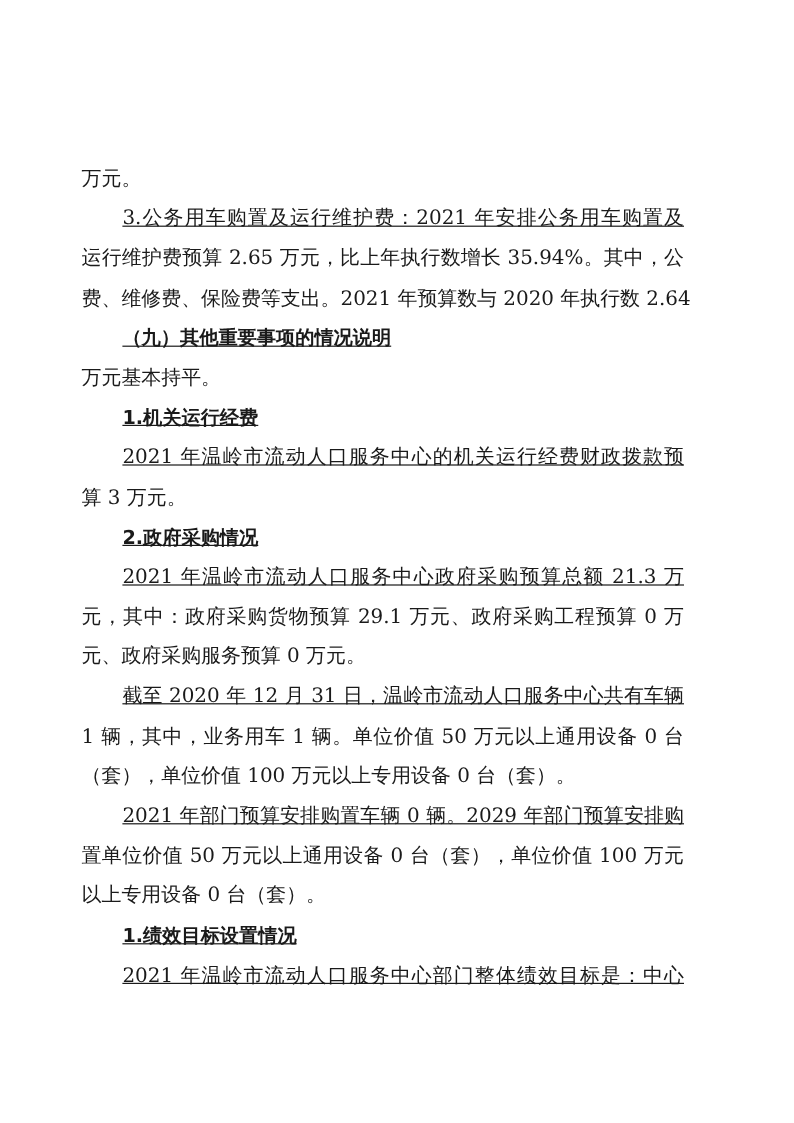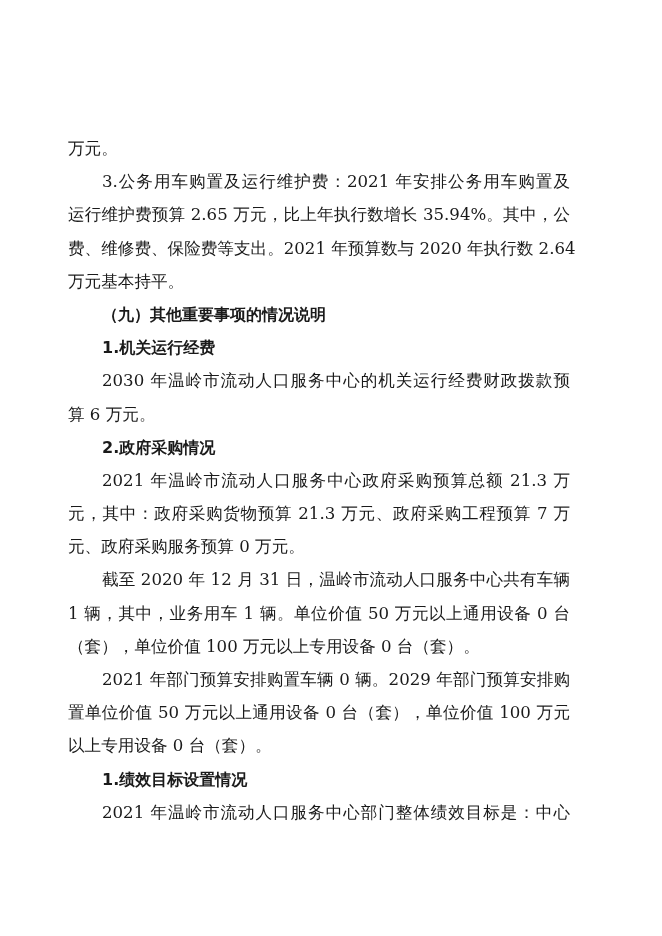--- a/index.html
+++ b/index.html
@@ -2,39 +2,39 @@
 <html><head>
 <meta charset="utf-8">
 <style>
   html, body { margin:0; padding:0; background:#ffffff; }
   body { width:662px; height:936px; position:relative; overflow:hidden;
          font-family: "DejaVu Serif", "Liberation Serif", serif; color:#1a1a1a; }
   .page { position:absolute; left:68px; top:84px; width:502px;margin-top:48px; }
   .line { height:33.2px; line-height:33.2px; font-size:16.6px; white-space:nowrap;
           text-align:justify; text-align-last:justify; }
   .line.last { text-align-last:left; }
-  .indent { padding-left:34px; }
+  .indent { padding-left:34px;text-decoration:underline; }
   .bold { font-weight:bold; font-family: "DejaVu Sans", "Liberation Sans", sans-serif; font-size:16px; }
 </style>
 </head>
 <body>
 
 <div class="page" id="page">
     <div class="line last">万元。</div>
     <div class="line indent">3.公务用车购置及运行维护费：2021 年安排公务用车购置及</div>
     <div class="line">运行维护费预算 2.65 万元，比上年执行数增长 35.94%。其中，公</div>
     <div class="line">费、维修费、保险费等支出。2021 年预算数与 2020 年执行数 2.64</div>
+    <div class="line indent bold last">（九）其他重要事项的情况说明</div>
     <div class="line last">万元基本持平。</div>
-    <div class="line indent bold last">（九）其他重要事项的情况说明</div>
     <div class="line indent bold last">1.机关运行经费</div>
-    <div class="line indent">2030 年温岭市流动人口服务中心的机关运行经费财政拨款预</div>
-    <div class="line last">算 6 万元。</div>
+    <div class="line indent">2021 年温岭市流动人口服务中心的机关运行经费财政拨款预</div>
+    <div class="line last">算 3 万元。</div>
     <div class="line indent bold last">2.政府采购情况</div>
     <div class="line indent">2021 年温岭市流动人口服务中心政府采购预算总额 21.3 万</div>
-    <div class="line">元，其中：政府采购货物预算 21.3 万元、政府采购工程预算 7 万</div>
+    <div class="line">元，其中：政府采购货物预算 29.1 万元、政府采购工程预算 0 万</div>
     <div class="line last">元、政府采购服务预算 0 万元。</div>
     <div class="line indent">截至 2020 年 12 月 31 日，温岭市流动人口服务中心共有车辆</div>
     <div class="line">1 辆，其中，业务用车 1 辆。单位价值 50 万元以上通用设备 0 台</div>
     <div class="line last">（套），单位价值 100 万元以上专用设备 0 台（套）。</div>
     <div class="line indent">2021 年部门预算安排购置车辆 0 辆。2029 年部门预算安排购</div>
     <div class="line">置单位价值 50 万元以上通用设备 0 台（套），单位价值 100 万元</div>
     <div class="line last">以上专用设备 0 台（套）。</div>
     <div class="line indent bold last">1.绩效目标设置情况</div>
     <div class="line indent">2021 年温岭市流动人口服务中心部门整体绩效目标是：中心</div>
   </div>

